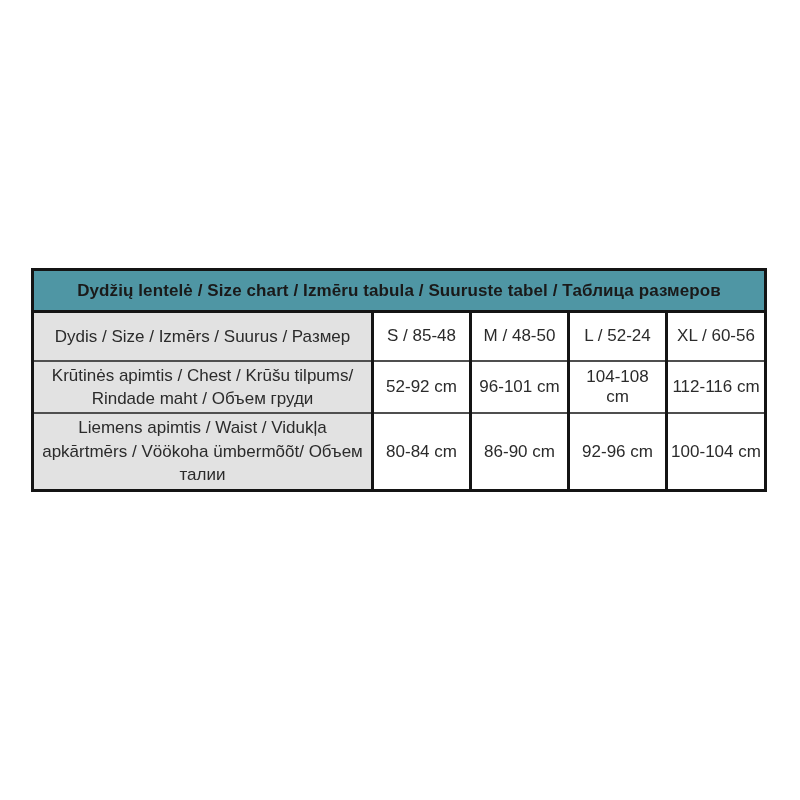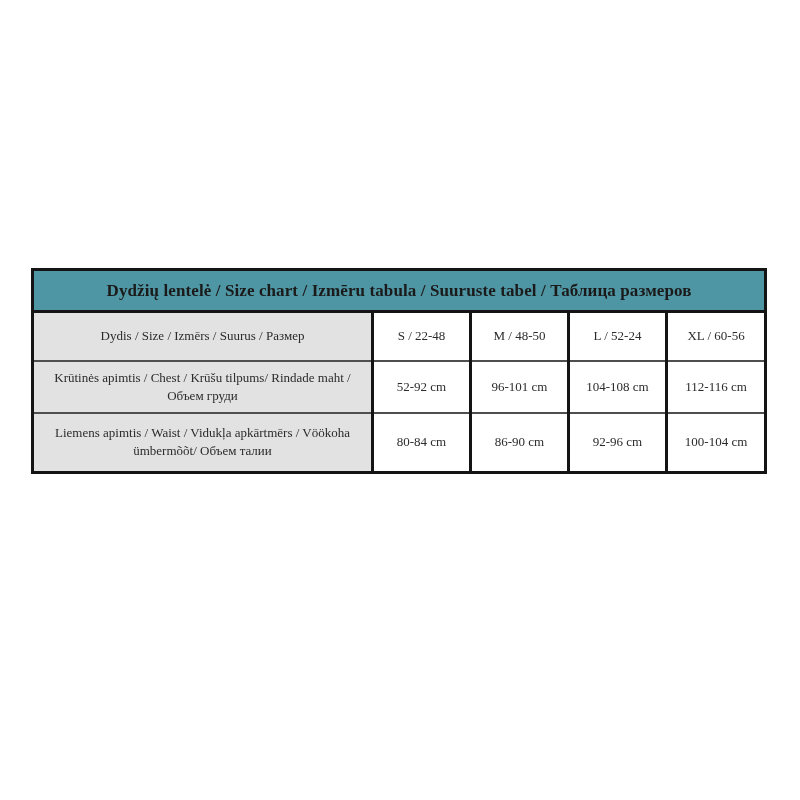--- a/index.html
+++ b/index.html
@@ -7,21 +7,20 @@
     padding: 0;
     background: #ffffff;
     font-family: "Liberation Sans", sans-serif;
   }
   .canvas {
     position: relative;
     width: 800px;
     height: 800px;
     background: #ffffff;
     overflow: hidden;
-    font-family: Liberation Serif, serif;
   }
   table.size-chart {
     position: absolute;
     left: 31px;
     top: 268px;
     width: 733px;
     border-collapse: collapse;
     table-layout: fixed;
     border: 3px solid #141414;
   }
@@ -38,21 +37,21 @@
     font-weight: bold;
     color: #1a1a1a;
     height: 37px;
     letter-spacing: 0.1px;
   }
   table.size-chart tbody td {
     border-left: 3px solid #141414;
     border-right: 3px solid #141414;
     border-top: 2px solid #4f4f4f;
     border-bottom: 2px solid #4f4f4f;
-    font-size: 13px;
+    font-size: 17px;
     color: #2b2b2b;
   }
   table.size-chart tbody tr:first-child td {
     border-top: 3px solid #141414;
   }
   table.size-chart tbody tr:last-child td {
     border-bottom: 3px solid #141414;
   }
   td.label-cell {
     background: #e2e2e2;
@@ -81,21 +80,21 @@
       <col style="width:99px">
     </colgroup>
     <thead>
       <tr>
         <th colspan="5">Dydžių lentelė / Size chart / Izmēru tabula / Suuruste tabel / Таблица размеров</th>
       </tr>
     </thead>
     <tbody>
       <tr class="row-sizes">
         <td class="label-cell">Dydis / Size / Izmērs / Suurus / Размер</td>
-        <td class="value-cell">S / 22-48</td>
+        <td class="value-cell">S / 85-48</td>
         <td class="value-cell">M / 48-50</td>
         <td class="value-cell">L / 52-24</td>
         <td class="value-cell">XL / 60-56</td>
       </tr>
       <tr class="row-chest">
         <td class="label-cell">Krūtinės apimtis / Chest / Krūšu tilpums/ Rindade maht / Объем груди</td>
         <td class="value-cell">52-92 cm</td>
         <td class="value-cell">96-101 cm</td>
         <td class="value-cell">104-108 cm</td>
         <td class="value-cell">112-116 cm</td>

